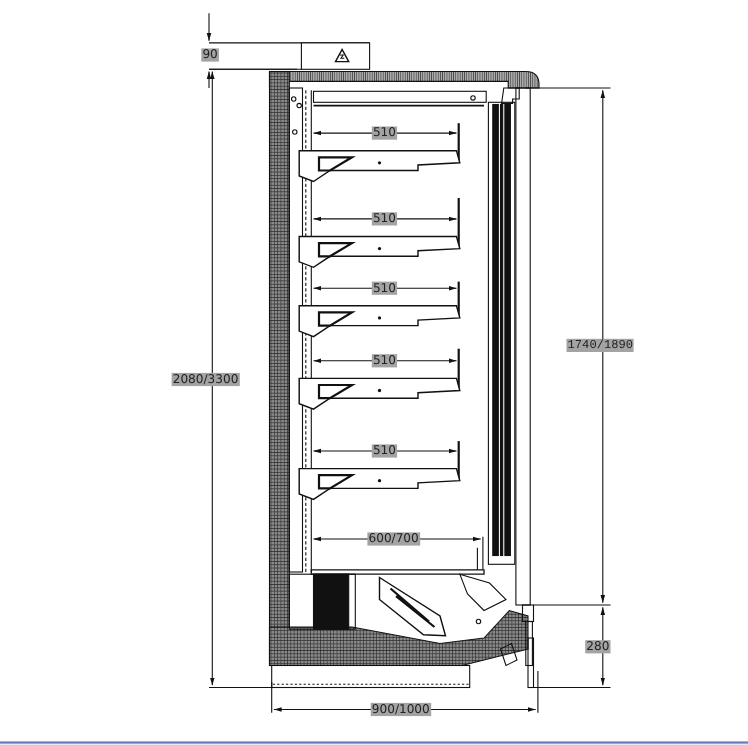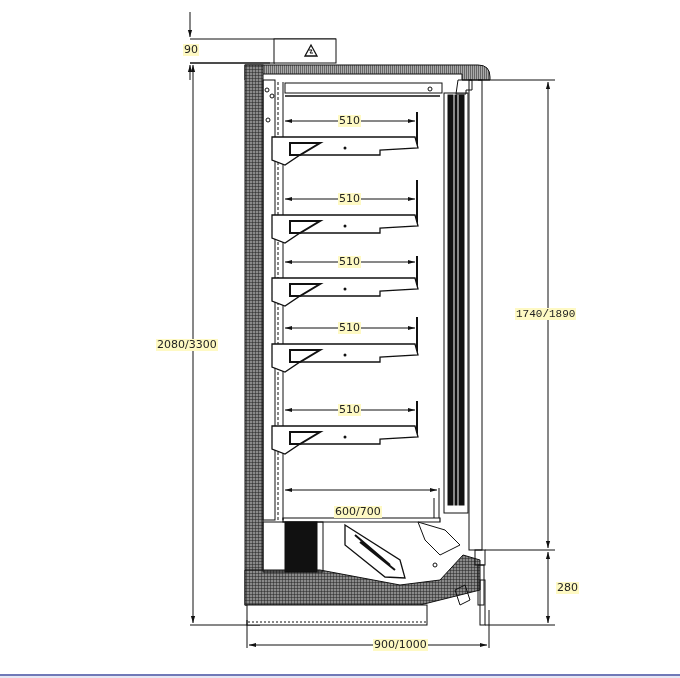--- a/index.html
+++ b/index.html
@@ -1,19 +1,19 @@
 <!DOCTYPE html>
 <html><head>
 <meta charset="utf-8">
 <style>
   html, body { margin: 0; padding: 0; background: #ffffff; }
   body { width: 680px; height: 678px; position: relative; overflow: hidden;
          font-family: "DejaVu Sans", sans-serif; }
   #drawing { position: absolute; left: 0; top: 0; width: 680px; height: 678px; }
-  .dim-label { position: absolute; font-size: 11px; color: #222; background: #fef9c3;
+  .dim-label { position: absolute; font-size: 11px; color: #222; background: #a3a3a3;
                line-height: 12px; white-space: nowrap; padding: 0 1px; }
   .bottom-bar { position: absolute; left: 0; top: 674px; width: 680px; height: 4px;
                 background: #7079b8; }
   .bottom-bar-light { position: absolute; left: 0; top: 676px; width: 680px; height: 2px; background:#e6e8f4; }
 </style>
 </head>
 <body>
 
 <div id="drawing">
 <svg width="680" height="678" viewBox="0 0 680 678" xmlns="http://www.w3.org/2000/svg">
@@ -158,23 +158,23 @@
     <line x1="247" y1="620" x2="247" y2="648"></line>
     <line x1="489" y1="610" x2="489" y2="648"></line>
     <line x1="249" y1="645" x2="487" y2="645" marker-start="url(#arr)" marker-end="url(#arr)"></line>
   </g>
 </svg>
 </div>
 
 <span class="dim-label" style="left:183px; top:44px;">90</span>
 <span class="dim-label" style="left:156px; top:339px;">2080/3300</span>
 <span class="dim-label" style="left:515px; top:308px;font-family:Liberation Mono, monospace;">1740/1890</span>
-<span class="dim-label" style="left:556px; top:582px;">280</span>
-<span class="dim-label" style="left:337px; top:639px;margin-left:36px;">900/1000</span>
-<span class="dim-label" style="left:334px; top:484px;margin-top:22px;">600/700</span>
+<span class="dim-label" style="left:532px; top:582px;">280</span>
+<span class="dim-label" style="left:337px; top:639px;">900/1000</span>
+<span class="dim-label" style="left:334px; top:484px;">600/700</span>
 
 <span class="dim-label" style="left:338px; top:115px;">510</span>
 <span class="dim-label" style="left:338px; top:193px;">510</span>
 <span class="dim-label" style="left:338px; top:256px;">510</span>
 <span class="dim-label" style="left:338px; top:322px;">510</span>
 <span class="dim-label" style="left:338px; top:404px;">510</span>
 
 <div class="bottom-bar"></div>
 <div class="bottom-bar-light"></div>
 

